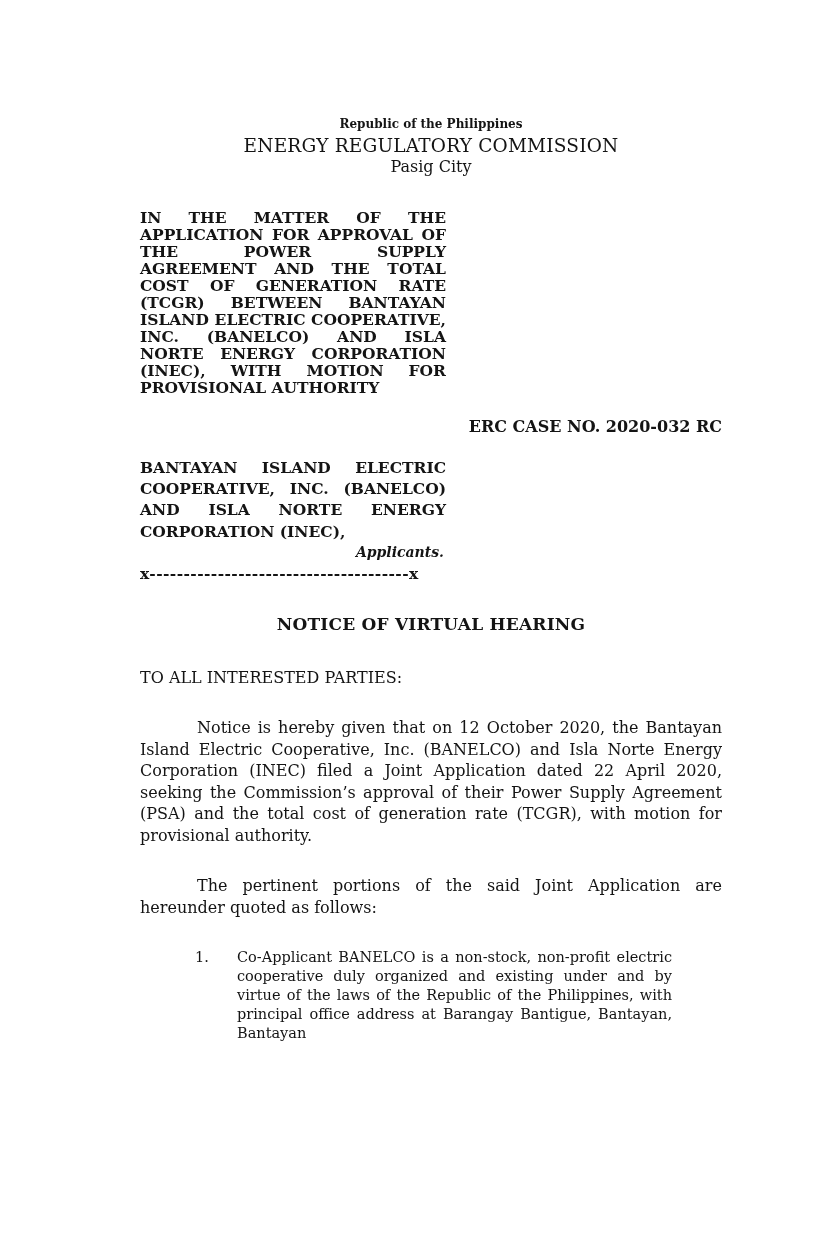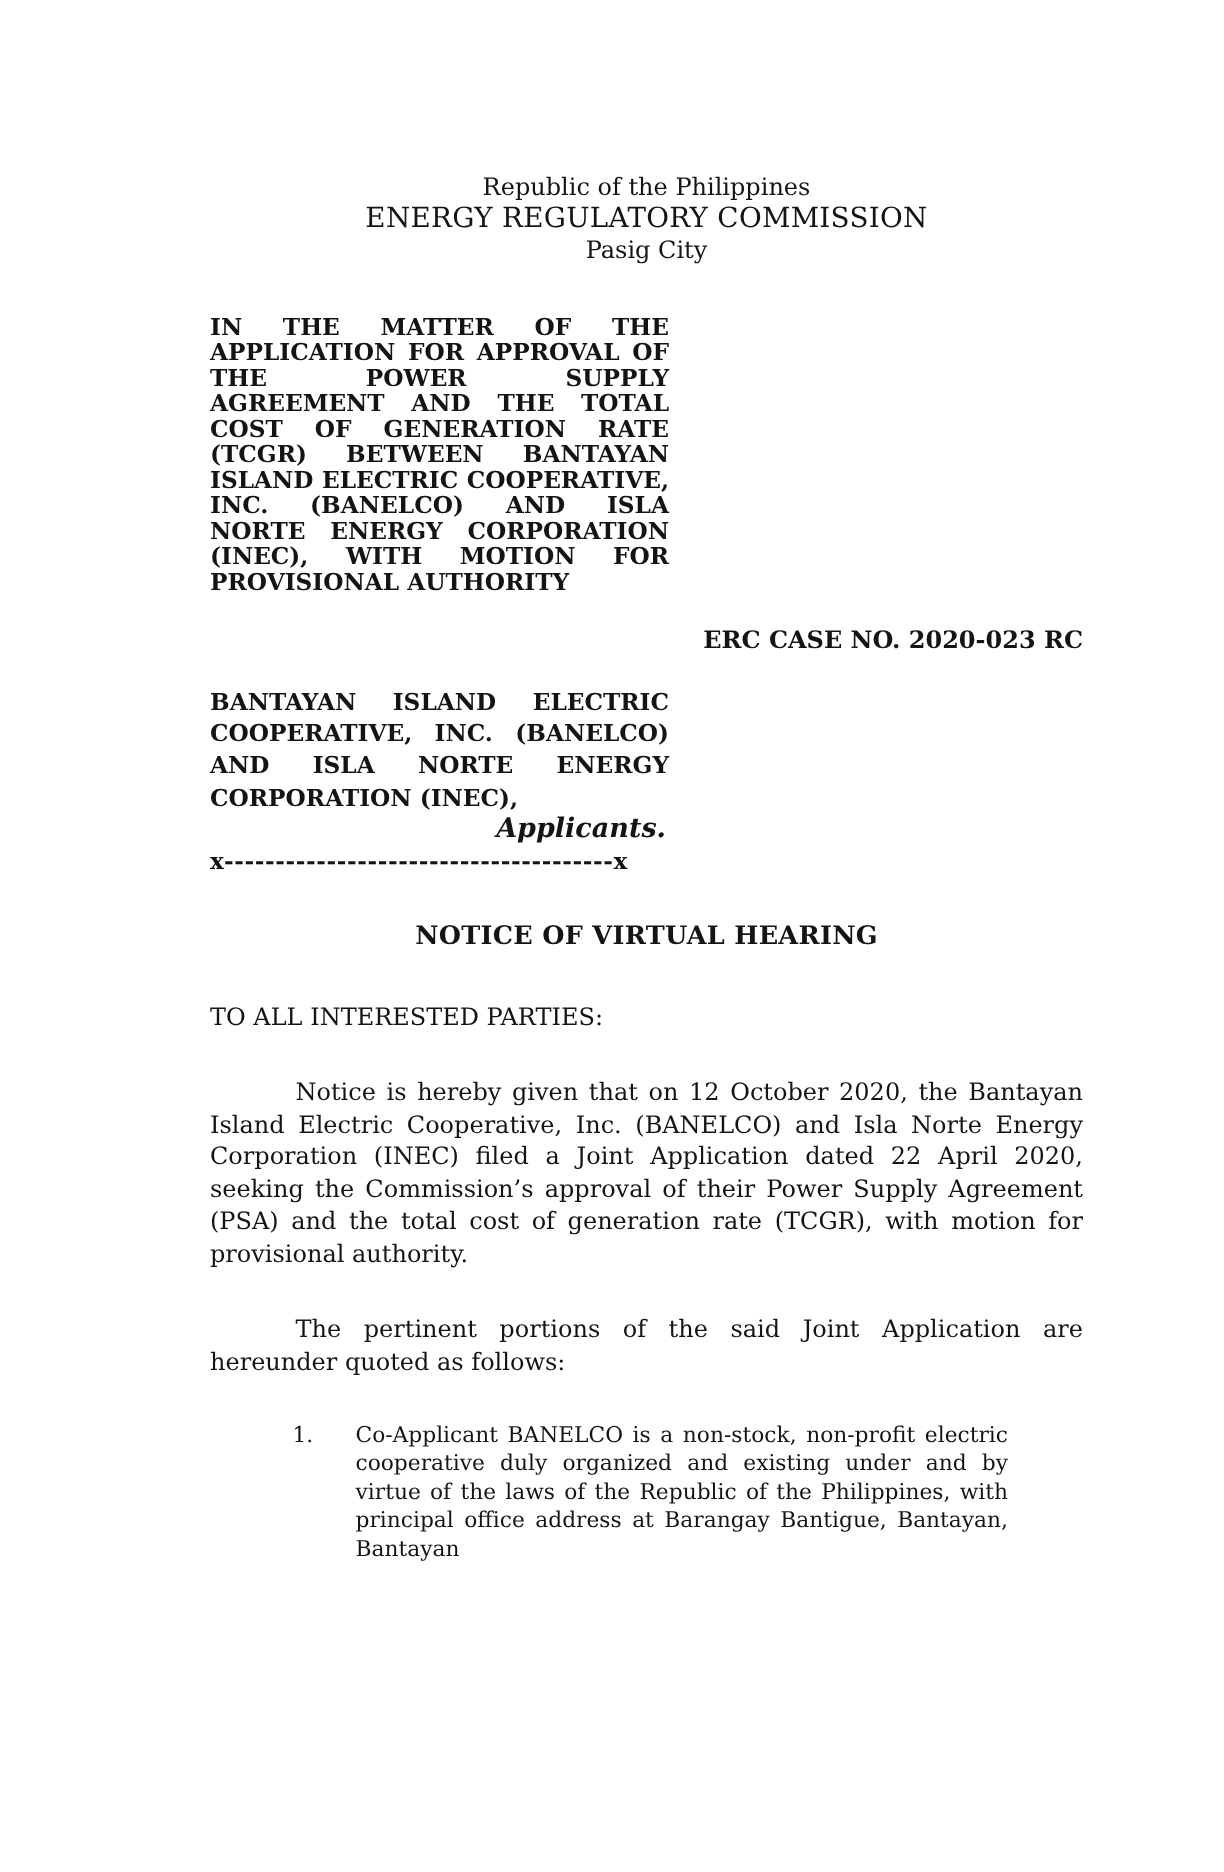--- a/index.html
+++ b/index.html
@@ -14,21 +14,21 @@
   }
   .page {
     position: absolute;
     left: 140px;
     top: 114px;
     width: 582px;
   }
 
   
   .doc-header { text-align: center; line-height: 21px; }
-  .doc-header .line1 { font-size: 16px; }
+  .doc-header .line1 { font-size: 12px; font-weight: bold; }
   .doc-header .line2 { font-size: 18.5px; font-weight: normal; letter-spacing: 0.2px; }
   .doc-header .line3 { font-size: 16px; }
 
   
   .caption-matter {
     margin-top: 32px;
     width: 306px;
     font-size: 15.5px;
     line-height: 17px;
     font-weight: bold;
@@ -43,21 +43,21 @@
   }
   .caption-bottom-row { display: flex; margin-top: 8px; }
   .caption-parties-col { width: 306px; padding-top: 12px; }
   .caption-parties {
     font-size: 15.5px;
     line-height: 21.2px;
     font-weight: bold;
     text-align: justify;
   }
   .applicants-line {
-    font-size: 18px;
+    font-size: 14px;
     line-height: 21.2px;
     font-weight: bold;
     font-style: italic;
     text-align: right;
     padding-right: 2px;
   }
   .separator-line {
     font-size: 15.5px;
     font-weight: bold;
     line-height: 21px;
@@ -136,21 +136,21 @@
 <div class="page">
 
   <div class="doc-header">
     <div class="line1">Republic of the Philippines</div>
     <div class="line2">ENERGY REGULATORY COMMISSION</div>
     <div class="line3">Pasig City</div>
   </div>
 
   <div class="caption-matter">IN THE MATTER OF THE APPLICATION FOR APPROVAL OF THE POWER SUPPLY AGREEMENT AND THE TOTAL COST OF GENERATION RATE (TCGR) BETWEEN BANTAYAN ISLAND ELECTRIC COOPERATIVE, INC. (BANELCO) AND ISLA NORTE ENERGY CORPORATION (INEC), WITH MOTION FOR PROVISIONAL AUTHORITY</div>
 
-  <div class="case-no-row">ERC CASE NO. 2020-023 RC</div>
+  <div class="case-no-row">ERC CASE NO. 2020-032 RC</div>
 
   <div class="caption-bottom-row">
     <div class="caption-parties-col">
       <div class="caption-parties">BANTAYAN ISLAND ELECTRIC COOPERATIVE, INC. (BANELCO) AND ISLA NORTE ENERGY CORPORATION (INEC),</div>
       <div class="applicants-line">Applicants.</div>
       <div class="separator-line">x--------------------------------------x</div>
     </div>
   </div>
 
   <div class="notice-title">NOTICE OF VIRTUAL HEARING</div>

